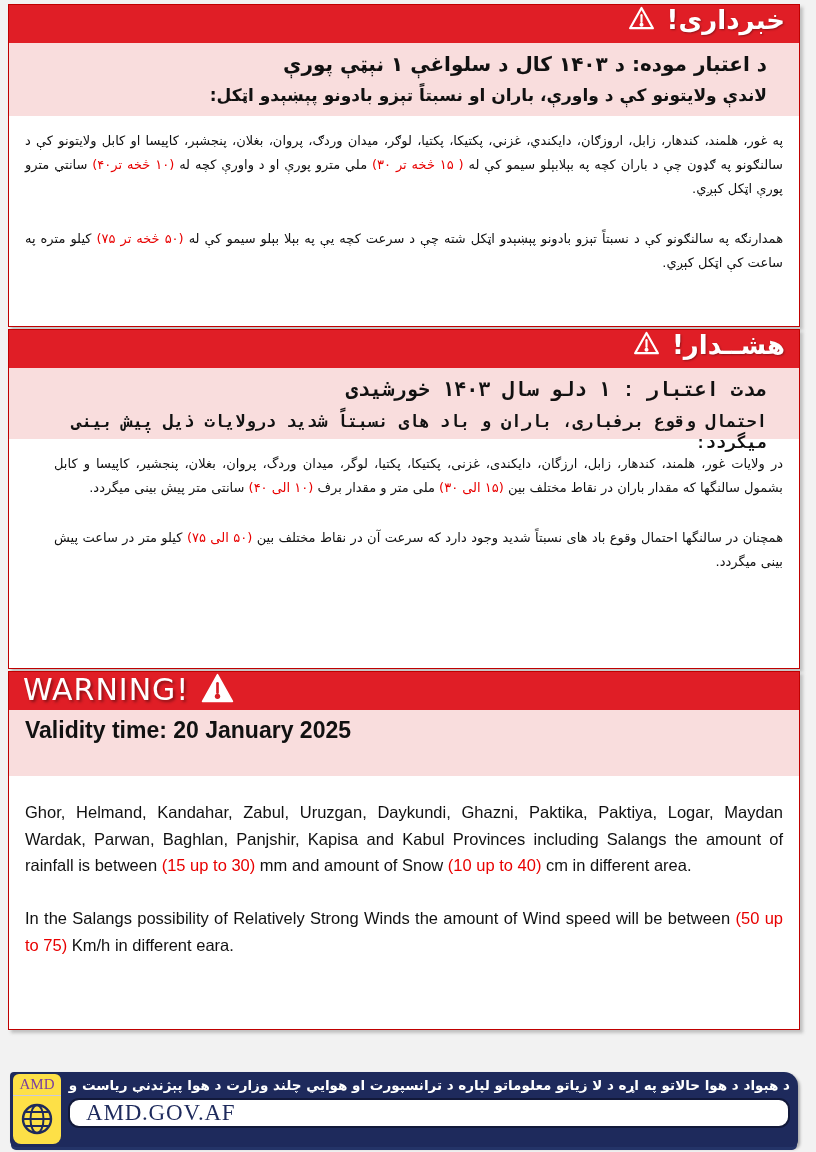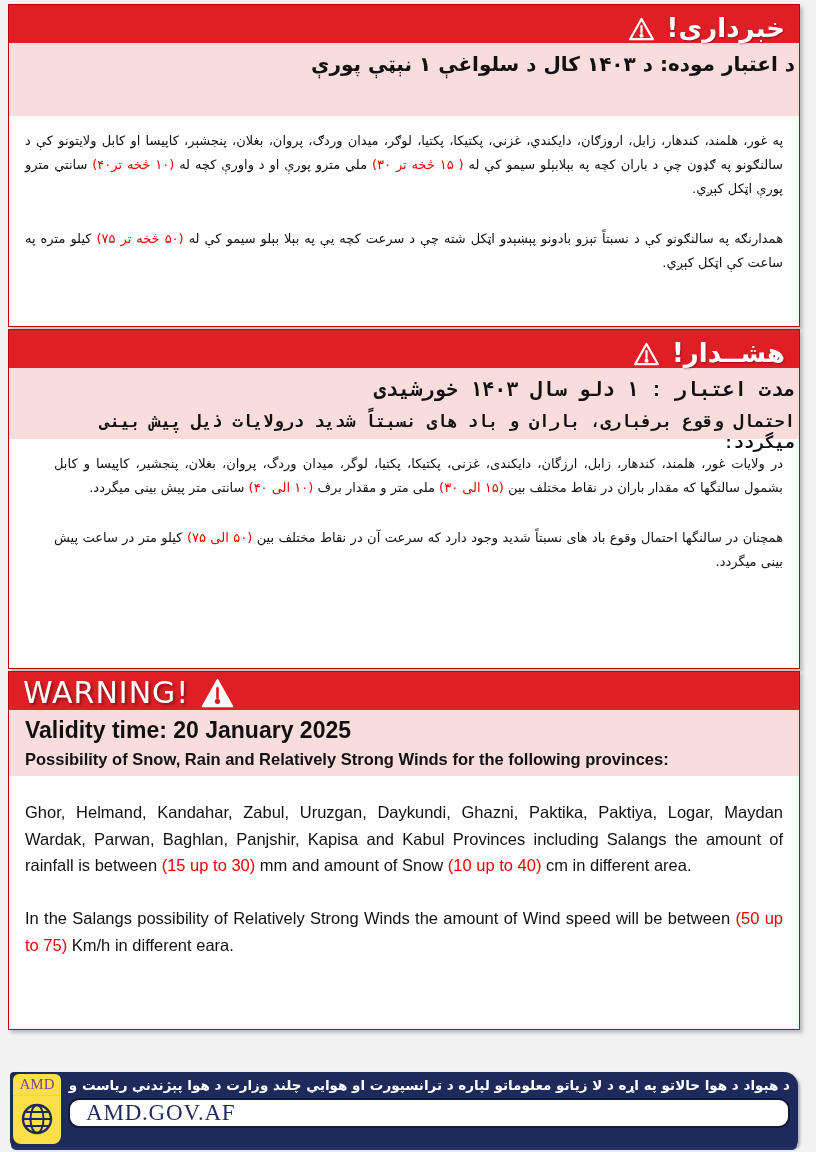--- a/index.html
+++ b/index.html
@@ -18,21 +18,21 @@
     background: #ffffff;
     border: 1px solid #c00000;
     box-shadow: 3px 3px 3px rgba(110,110,110,0.38);
     margin-bottom: 2px;
   }
   .banner {
     height: 38px;
     background: #e01e26;
     color: #ffffff;
     display: flex;
-    align-items: flex-end;
+    align-items: flex-start;
     padding: 0 14px;
     gap: 12px;
   }
   .box.rtl .banner { direction: rtl; }
   .banner-title {
     font-weight: bold;
     font-size: 26px;
     text-shadow: 1px 1px 2px rgba(0,0,0,0.35);
     white-space: nowrap;
   }
@@ -40,21 +40,21 @@
     font-size: 30px;
     font-weight: 400;
     letter-spacing: 1px;
     text-shadow: 2px 2px 3px rgba(0,0,0,0.4);
   }
   .warn-icon { display: flex; align-items: center; }
   .warn-icon svg { display: block; }
 
   .pink {
     background: #f9dddd;
-    padding: 9px 4px 8px 16px;
+    padding: 9px 32px 8px 16px;
     border-bottom: 1px solid #fff;
   }
   .box.rtl .pink { direction: rtl; text-align: right; }
   .pink .validity { font-weight: bold; font-size: 20px; color: #111; margin-bottom: 9px; }
   .pink .subtitle { font-weight: bold; font-size: 17px; color: #111; }
   .box.ltr .pink .validity { font-size: 23px; font-family: "Liberation Sans", sans-serif; margin-bottom: 6px; }
   .box.ltr .pink .subtitle { font-size: 16.5px; font-family: "Liberation Sans", sans-serif; }
   .pink-0 { height: 74px; }
   .pink-1 { height: 72px; font-family: Liberation Mono, monospace; }
   .pink-2 { height: 67px; padding-top: 7px; }
@@ -136,20 +136,21 @@
     <span class="warn-icon">
       <svg width="27" height="27" viewBox="0 0 32 32">
         <path d="M16 3.5 L29.5 27.5 H2.5 Z" fill="none" stroke="#ffffff" stroke-width="2.6" stroke-linejoin="round"></path>
         <line x1="16" y1="12" x2="16" y2="20" stroke="#ffffff" stroke-width="2.6" stroke-linecap="round"></line>
         <circle cx="16" cy="23.4" r="2.4" fill="#ffffff"></circle>
       </svg>
     </span>
   </header>
   <div class="pink pink-0">
     <div class="validity">د اعتبار موده:  د ۱۴۰۳ کال د سلواغې ۱ نېټې پورې</div>
+    <div class="subtitle">لاندې ولایتونو کې د واورې، باران او نسبتاً تېزو بادونو پېښېدو اټکل:</div>
   </div>
   <div class="bodytext body-0">
     <p><span>په غور، هلمند، کندهار، زابل، اروزګان، دایکندي، غزني، پکتیکا، پکتیا، لوګر، میدان وردګ، پروان، بغلان، پنجشېر، کاپیسا او کابل ولایتونو کې د سالنګونو په ګډون چې د باران کچه په بېلابېلو سیمو کې له </span><span class="red">( ۱۵ څخه تر ۳۰)</span><span> ملي مترو پورې او د واورې کچه له </span><span class="red">(۱۰ څخه تر۴۰)</span><span> سانتي مترو پورې اټکل کېږي.</span></p>
     <p><span>همدارنګه په سالنګونو کې د نسبتاً تېزو بادونو پېښېدو اټکل شته چې د سرعت کچه یې په بېلا بېلو سیمو کې له </span><span class="red">(۵۰ څخه تر ۷۵)</span><span> کیلو متره په ساعت کې اټکل کېږي.</span></p>
   </div>
 </section>
 
 <section class="box rtl">
   <header class="banner">
     <span class="banner-title">هشــدار!</span>
@@ -177,21 +178,20 @@
     <span class="warn-icon">
       <svg width="33" height="33" viewBox="0 0 32 32">
         <path d="M16 2.5 L30.5 28.5 H1.5 Z" fill="#ffffff" stroke="#ffffff" stroke-width="1.5" stroke-linejoin="round"></path>
         <line x1="16" y1="11" x2="16" y2="20" stroke="#d81f26" stroke-width="2.6" stroke-linecap="round"></line>
         <circle cx="16" cy="23.6" r="2.6" fill="#d81f26"></circle>
       </svg>
     </span>
   </header>
   <div class="pink pink-2">
     <div class="validity">Validity time: 20 January 2025</div>
-    <div class="subtitle">Possibility of Snow, Rain and Relatively Strong Winds for the following provinces:</div>
   </div>
   <div class="bodytext body-2">
     <p><span>Ghor, Helmand, Kandahar, Zabul, Uruzgan, Daykundi, Ghazni, Paktika, Paktiya, Logar, Maydan Wardak, Parwan, Baghlan, Panjshir, Kapisa and Kabul Provinces including Salangs the amount of rainfall is between </span><span class="red">(15 up to 30)</span><span> mm  and amount of Snow </span><span class="red">(10 up to 40)</span><span> cm in different area.</span></p>
     <p><span>In the Salangs possibility of Relatively Strong Winds the amount of Wind speed will be between </span><span class="red">(50 up to 75)</span><span> Km/h in different eara.</span></p>
   </div>
 </section>
 
 <footer class="footer">
   <div class="footer-left">
     <div class="amd-tab"><span>AMD</span></div>

